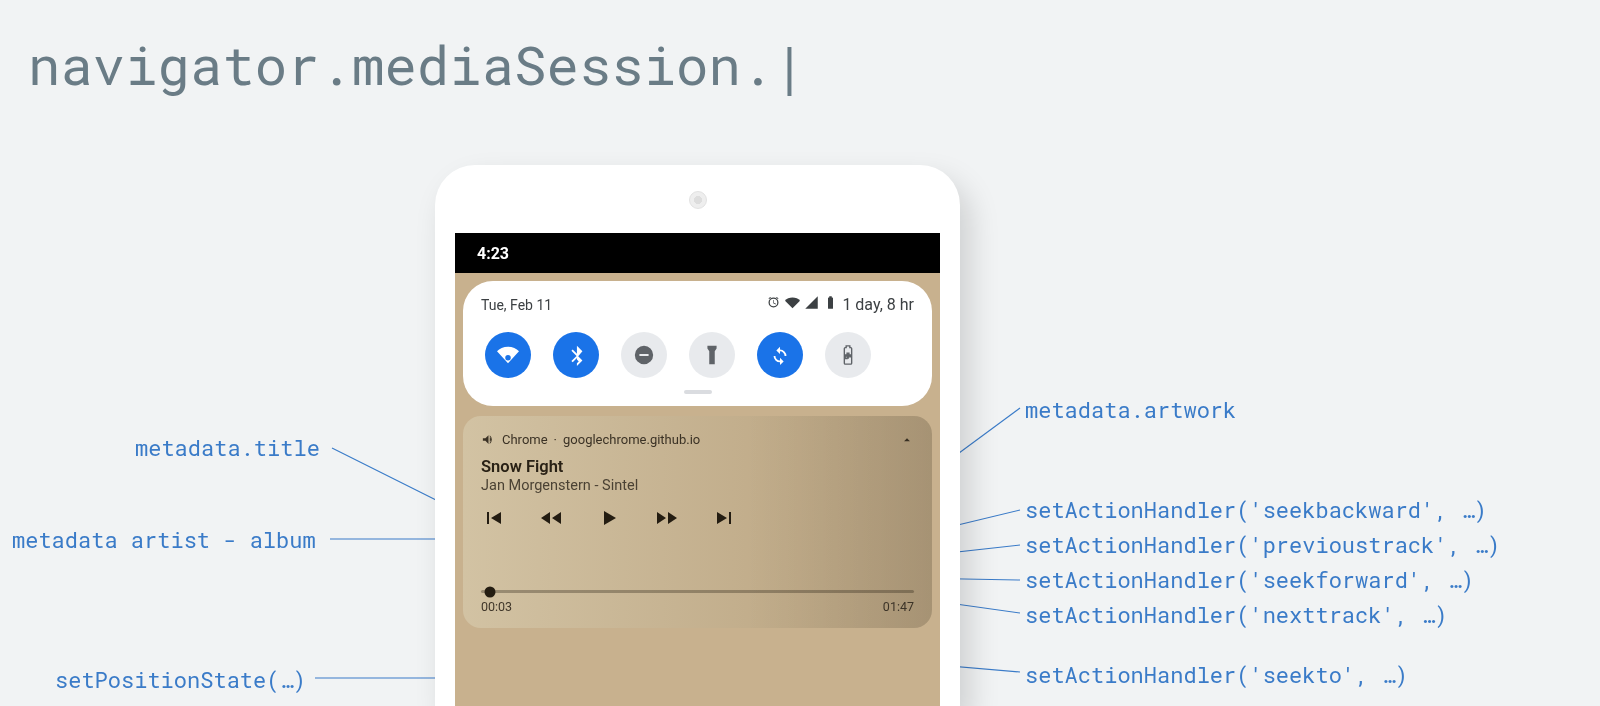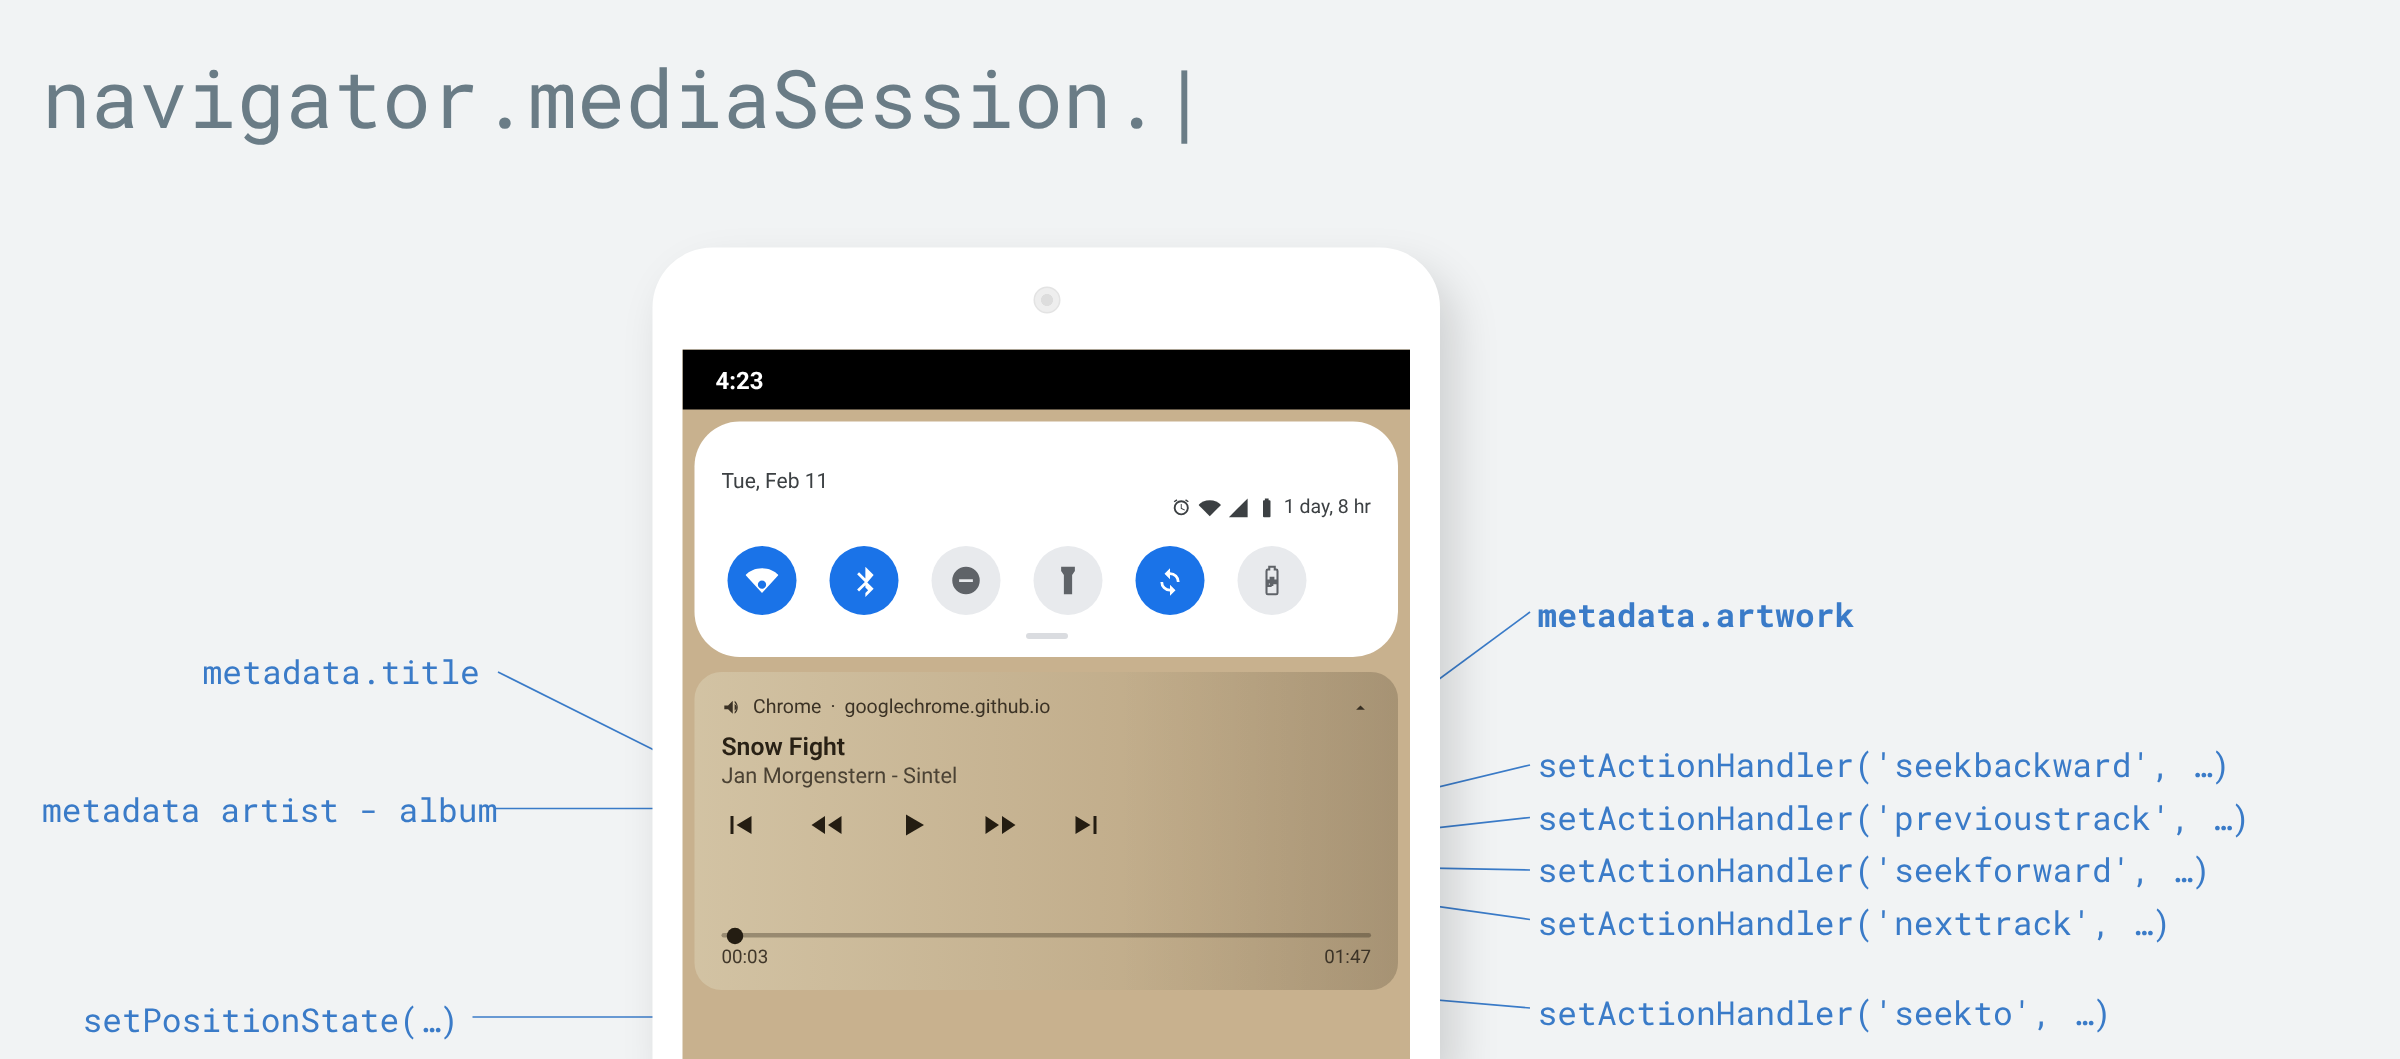--- a/index.html
+++ b/index.html
@@ -71,22 +71,21 @@
     display: flex;
     justify-content: space-between;
     align-items: center;
     font-size: 14px;
     color: #3c4043;
   }
   .qs-icons-right {
     display: flex;
     align-items: flex-start;
     gap: 4px;
-    font-size: 13px;
-    margin-top: 36px;
+    font-size: 16px;
   }
   .qs-icons-right svg { width: 15px; height: 15px; }
   .qs-toggles {
     display: flex;
     gap: 22px;
     margin-top: 18px;
     justify-content: flex-start;
     padding-left: 4px;
   }
   .toggle {
@@ -195,24 +194,24 @@
     stroke-width: 1.1;
     fill: none;
   }
 </style>
 </head>
 <body>
 
 <div class="heading">navigator.mediaSession.|</div>
 
 <div class="anno" style="top:433px; left:135px;">metadata.title</div>
-<div class="anno" style="top:525px; left:28px;">metadata artist - album</div>
+<div class="anno" style="top:525px; left:12px;">metadata artist - album</div>
 <div class="anno" style="top:665px; left:55px;">setPositionState(…)</div>
 
-<div class="anno" style="top:395px; left:1025px;font-weight:bold;">metadata.artwork</div>
+<div class="anno" style="top:395px; left:1025px;">metadata.artwork</div>
 <div class="anno" style="top:495px; left:1025px;">setActionHandler('seekbackward', …)</div>
 <div class="anno" style="top:530px; left:1025px;">setActionHandler('previoustrack', …)</div>
 <div class="anno" style="top:565px; left:1025px;">setActionHandler('seekforward', …)</div>
 <div class="anno" style="top:600px; left:1025px;">setActionHandler('nexttrack', …)</div>
 <div class="anno" style="top:660px; left:1025px;">setActionHandler('seekto', …)</div>
 
 <svg class="line" style="left:0;top:0;" width="1600" height="706">
 
   <line x1="332" y1="448" x2="468" y2="516"></line>
 

